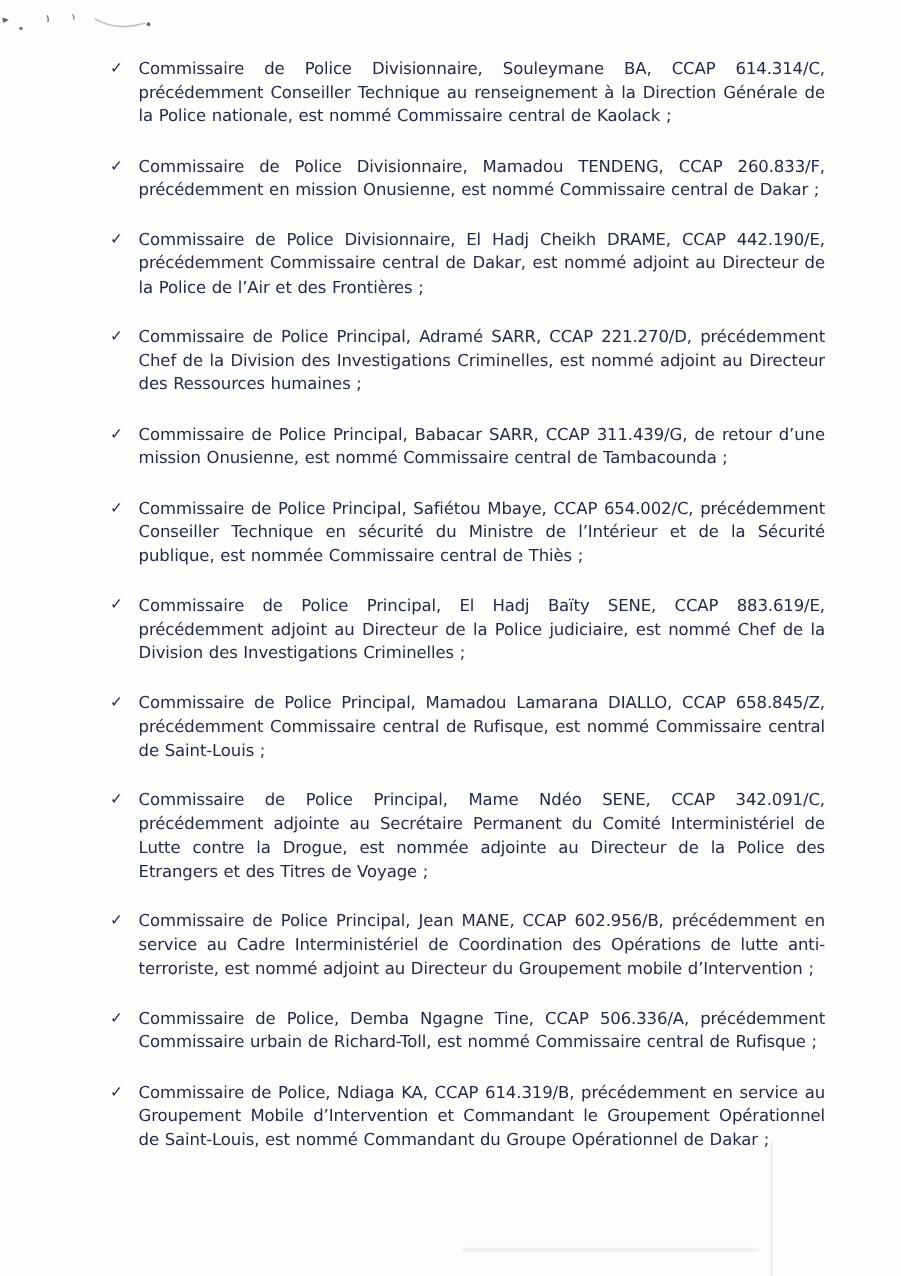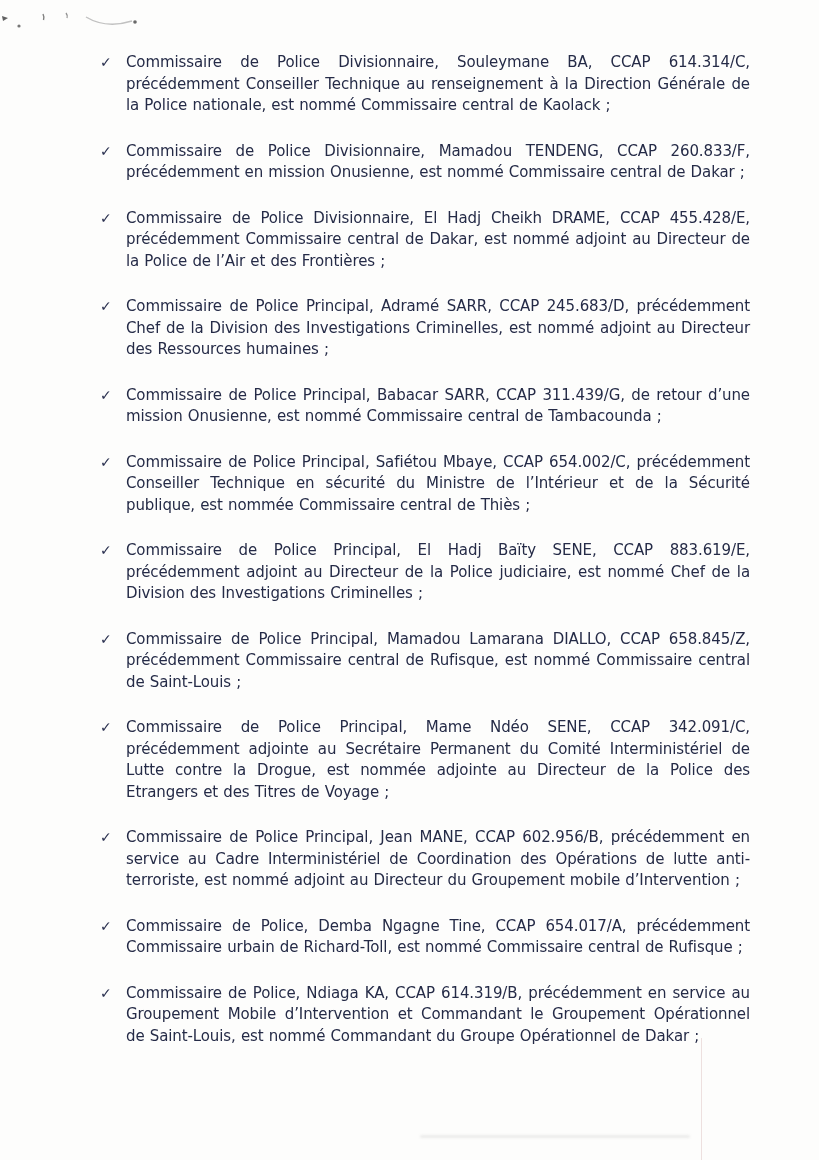--- a/index.html
+++ b/index.html
@@ -91,26 +91,26 @@
       <p class="item-text">Commissaire de Police Divisionnaire, Souleymane BA, CCAP 614.314/C, précédemment Conseiller Technique au renseignement à la Direction Générale de la Police nationale, est nommé Commissaire central de Kaolack ;</p>
     </div>
 
     <div class="item">
       <span class="check">✓</span>
       <p class="item-text">Commissaire de Police Divisionnaire, Mamadou TENDENG, CCAP 260.833/F, précédemment en mission Onusienne, est nommé Commissaire central de Dakar ;</p>
     </div>
 
     <div class="item">
       <span class="check">✓</span>
-      <p class="item-text">Commissaire de Police Divisionnaire, El Hadj Cheikh DRAME, CCAP 455.428/E, précédemment Commissaire central de Dakar, est nommé adjoint au Directeur de la Police de l’Air et des Frontières ;</p>
+      <p class="item-text">Commissaire de Police Divisionnaire, El Hadj Cheikh DRAME, CCAP 442.190/E, précédemment Commissaire central de Dakar, est nommé adjoint au Directeur de la Police de l’Air et des Frontières ;</p>
     </div>
 
     <div class="item">
       <span class="check">✓</span>
-      <p class="item-text">Commissaire de Police Principal, Adramé SARR, CCAP 245.683/D, précédemment Chef de la Division des Investigations Criminelles, est nommé adjoint au Directeur des Ressources humaines ;</p>
+      <p class="item-text">Commissaire de Police Principal, Adramé SARR, CCAP 221.270/D, précédemment Chef de la Division des Investigations Criminelles, est nommé adjoint au Directeur des Ressources humaines ;</p>
     </div>
 
     <div class="item">
       <span class="check">✓</span>
       <p class="item-text">Commissaire de Police Principal, Babacar SARR, CCAP 311.439/G, de retour d’une mission Onusienne, est nommé Commissaire central de Tambacounda ;</p>
     </div>
 
     <div class="item">
       <span class="check">✓</span>
       <p class="item-text">Commissaire de Police Principal, Safiétou Mbaye, CCAP 654.002/C, précédemment Conseiller Technique en sécurité du Ministre de l’Intérieur et de la Sécurité publique, est nommée Commissaire central de Thiès ;</p>
@@ -131,21 +131,21 @@
       <p class="item-text">Commissaire de Police Principal, Mame Ndéo SENE, CCAP 342.091/C, précédemment adjointe au Secrétaire Permanent du Comité Interministériel de Lutte contre la Drogue, est nommée adjointe au Directeur de la Police des Etrangers et des Titres de Voyage ;</p>
     </div>
 
     <div class="item">
       <span class="check">✓</span>
       <p class="item-text">Commissaire de Police Principal, Jean MANE, CCAP 602.956/B, précédemment en service au Cadre Interministériel de Coordination des Opérations de lutte anti-terroriste, est nommé adjoint au Directeur du Groupement mobile d’Intervention ;</p>
     </div>
 
     <div class="item">
       <span class="check">✓</span>
-      <p class="item-text">Commissaire de Police, Demba Ngagne Tine, CCAP 654.017/A, précédemment Commissaire urbain de Richard-Toll, est nommé Commissaire central de Rufisque ;</p>
+      <p class="item-text">Commissaire de Police, Demba Ngagne Tine, CCAP 506.336/A, précédemment Commissaire urbain de Richard-Toll, est nommé Commissaire central de Rufisque ;</p>
     </div>
 
     <div class="item">
       <span class="check">✓</span>
       <p class="item-text">Commissaire de Police, Ndiaga KA, CCAP 614.319/B, précédemment en service au Groupement Mobile d’Intervention et Commandant le Groupement Opérationnel de Saint-Louis, est nommé Commandant du Groupe Opérationnel de Dakar ;</p>
     </div>
 
   </div>
 
   <div class="crease-line"></div>

